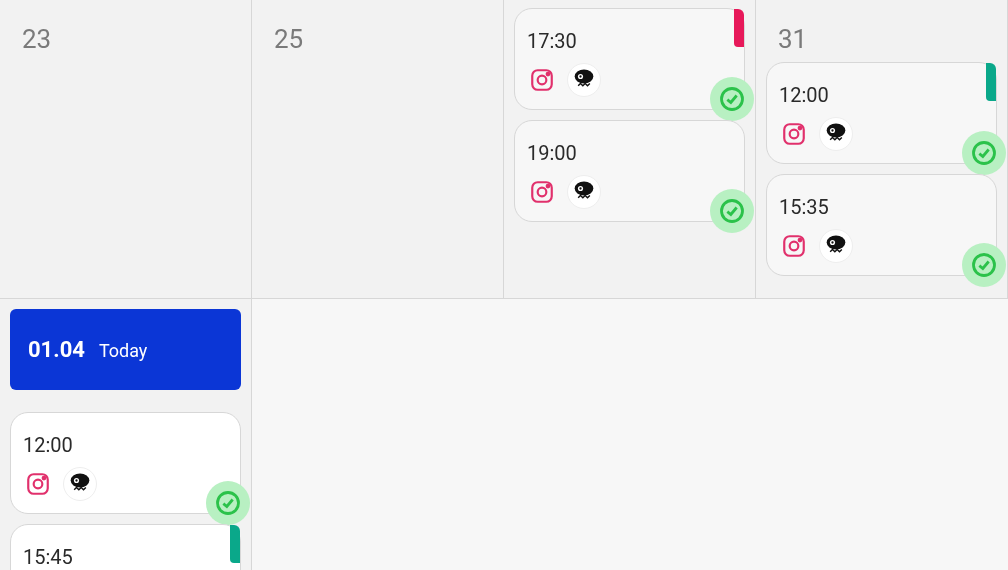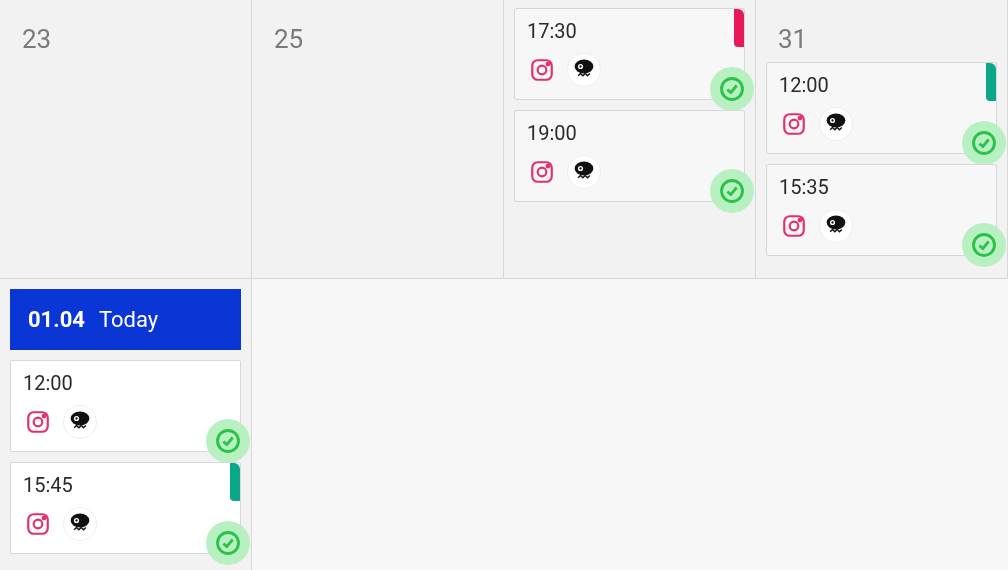--- a/index.html
+++ b/index.html
@@ -28,42 +28,42 @@
     .day-num {
       font-size: 26px;
       color: #7a7a7a;
       font-weight: 400;
       padding: 16px 0 8px 12px;
     }
 
     .today-banner {
       background: #0b36d6;
       color: #fff;
-      border-radius: 0;
-      padding: 18px 18px;
-      margin: 2px 0 10px 0;
+      border-radius: 6px;
+      padding: 28px 18px;
+      margin: 2px 0 22px 0;
       display: flex;
       align-items: baseline;
       gap: 14px;
     }
     .today-banner .date {
       font-size: 22px;
       font-weight: 700;
     }
     .today-banner .label {
-      font-size: 22px;
+      font-size: 18px;
       font-weight: 400;
     }
 
     .event-card {
       position: relative;
       background: #fff;
       border: 1px solid #d7d7d7;
-      border-radius: 2px;
-      padding: 10px 12px 12px 12px;
+      border-radius: 18px;
+      padding: 20px 12px 12px 12px;
       margin: 0 0 10px 0;
       overflow: visible;
     }
     .day-cell:not(.today) .event-card {
       background: #f7f7f7;
     }
     .event-time {
       font-size: 20px;
       color: #2a2a2a;
       font-weight: 400;

